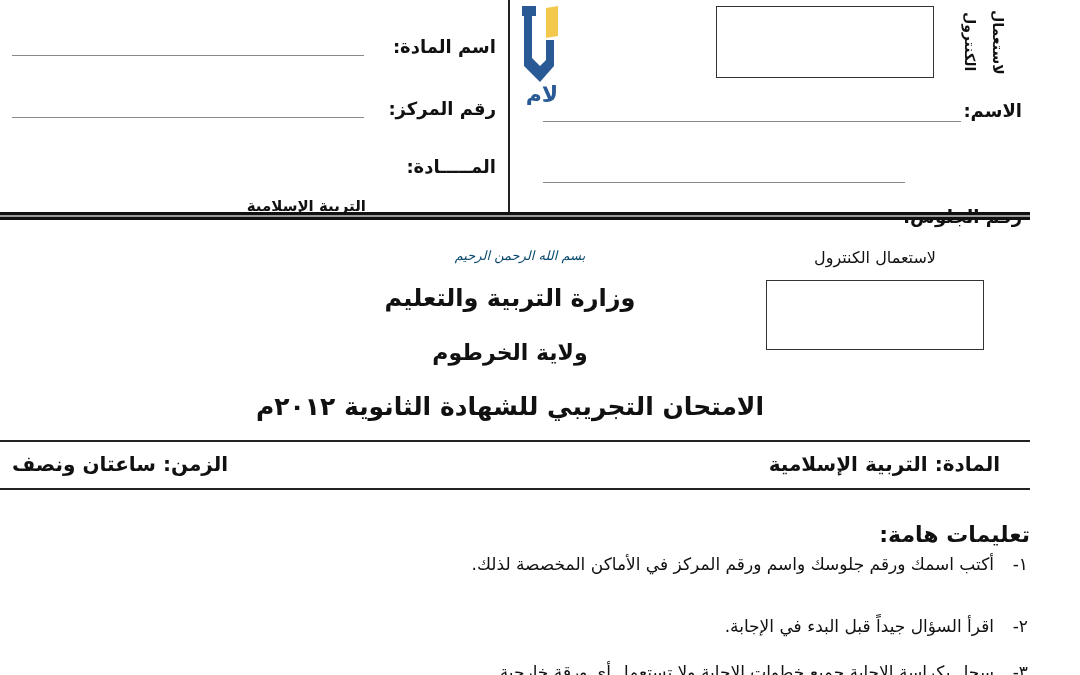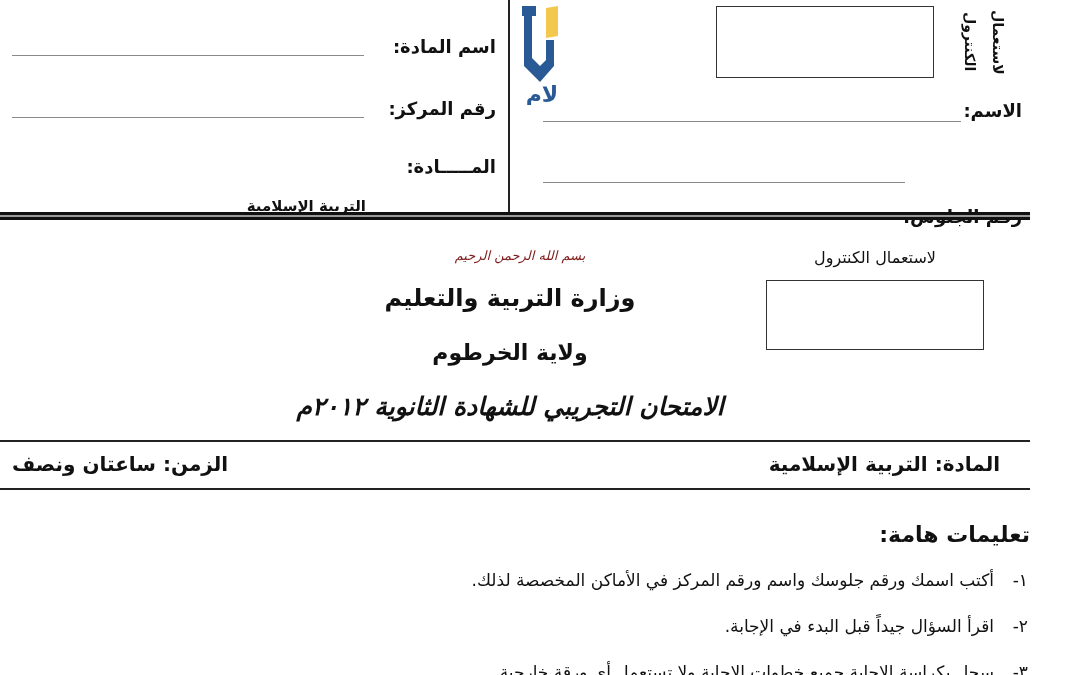--- a/index.html
+++ b/index.html
@@ -12,21 +12,21 @@
     .label { font-weight: bold; font-size: 18px; white-space: nowrap; }
     .hline { position: absolute; height: 1px; background: #8a8a8a; }
     .box { position: absolute; border: 1.5px solid #333; background: #fff; }
     .vdivider { position: absolute; left: 508px; top: 0; width: 1.5px; height: 214px; background: #222; }
     .thickrule { position: absolute; left: 0; width: 1030px; }
     .thickrule .a { height: 3px; background: #111; }
     .thickrule .b { height: 2px; background: #9a9a9a; }
     .thickrule .c { height: 3px; background: #111; }
     .rule { position: absolute; left: 0; width: 1030px; height: 2px; background: #222; }
     .center { text-align: center; }
-    .basmala { font-family: "DejaVu Serif", serif; font-size: 13px; font-style: italic; color: #7f1d1d; letter-spacing: 0.5px; }
+    .basmala { font-family: "DejaVu Serif", serif; font-size: 13px; font-style: italic; color: #0c4a6e; letter-spacing: 0.5px; }
     .h-ministry { font-weight: bold; font-size: 24px; }
     .h-state { font-weight: bold; font-size: 22px; }
     .h-exam { font-weight: bold; font-size: 25px; }
     .vertical {
       writing-mode: vertical-rl; font-size: 14px; font-weight: bold; white-space: nowrap;
     }
     .instr-title { font-weight: bold; font-size: 22px; }
     .instr { font-size: 17px; white-space: nowrap; }
     .instr .num { display: inline-block; width: 34px; }
   </style>
@@ -69,35 +69,35 @@
 <div class="thickrule" style="top:212px;">
   <div class="a"></div>
     <div class="b"></div>
     <div class="c"></div>
 </div>
 
 <div>
   <div class="abs center rtl basmala" style="left:400px; top:248px; width:240px;">بسم الله الرحمن الرحيم</div>
   <div class="abs center rtl h-ministry" style="left:330px; top:284px; width:360px;">وزارة التربية والتعليم</div>
   <div class="abs center rtl h-state" style="left:380px; top:340px; width:260px;">ولاية الخرطوم</div>
-  <div class="abs center rtl h-exam" style="left:240px; top:392px; width:540px;font-style:italic;">الامتحان التجريبي للشهادة الثانوية ٢٠١٢م</div>
+  <div class="abs center rtl h-exam" style="left:240px; top:392px; width:540px;">الامتحان التجريبي للشهادة الثانوية ٢٠١٢م</div>
 
   <div class="abs center rtl" style="left:780px; top:248px; width:190px; font-size:16px;">لاستعمال الكنترول</div>
   <div class="box" style="left:766px; top:280px; width:216px; height:68px;"></div>
 </div>
 
 <div class="rule" style="top:440px;"></div>
 <div class="abs label rtl" style="right:80px; top:452px; font-size:20px;">المادة: التربية الإسلامية</div>
 <div class="abs label rtl" style="left:12px; top:452px; font-size:20px;">الزمن: ساعتان ونصف</div>
 <div class="rule" style="top:488px;"></div>
 
 <div>
   <div class="abs rtl instr-title" style="right:50px; top:522px;">تعليمات هامة:</div>
 
-  <div class="abs rtl instr" style="right:52px; top:570px;margin-left:8px;">
+  <div class="abs rtl instr" style="right:52px; top:554px;margin-left:8px;">
     <span class="num">١-</span><span>أكتب اسمك ورقم جلوسك واسم ورقم المركز في الأماكن المخصصة لذلك.</span>
   </div>
   <div class="abs rtl instr" style="right:52px; top:616px;">
     <span class="num">٢-</span><span>اقرأ السؤال جيداً قبل البدء في الإجابة.</span>
   </div>
   <div class="abs rtl instr" style="right:52px; top:662px;">
     <span class="num">٣-</span><span>سجل بكراسة الإجابة جميع خطوات الإجابة ولا تستعمل أي ورقة خارجية</span>
   </div>
 </div>
 

